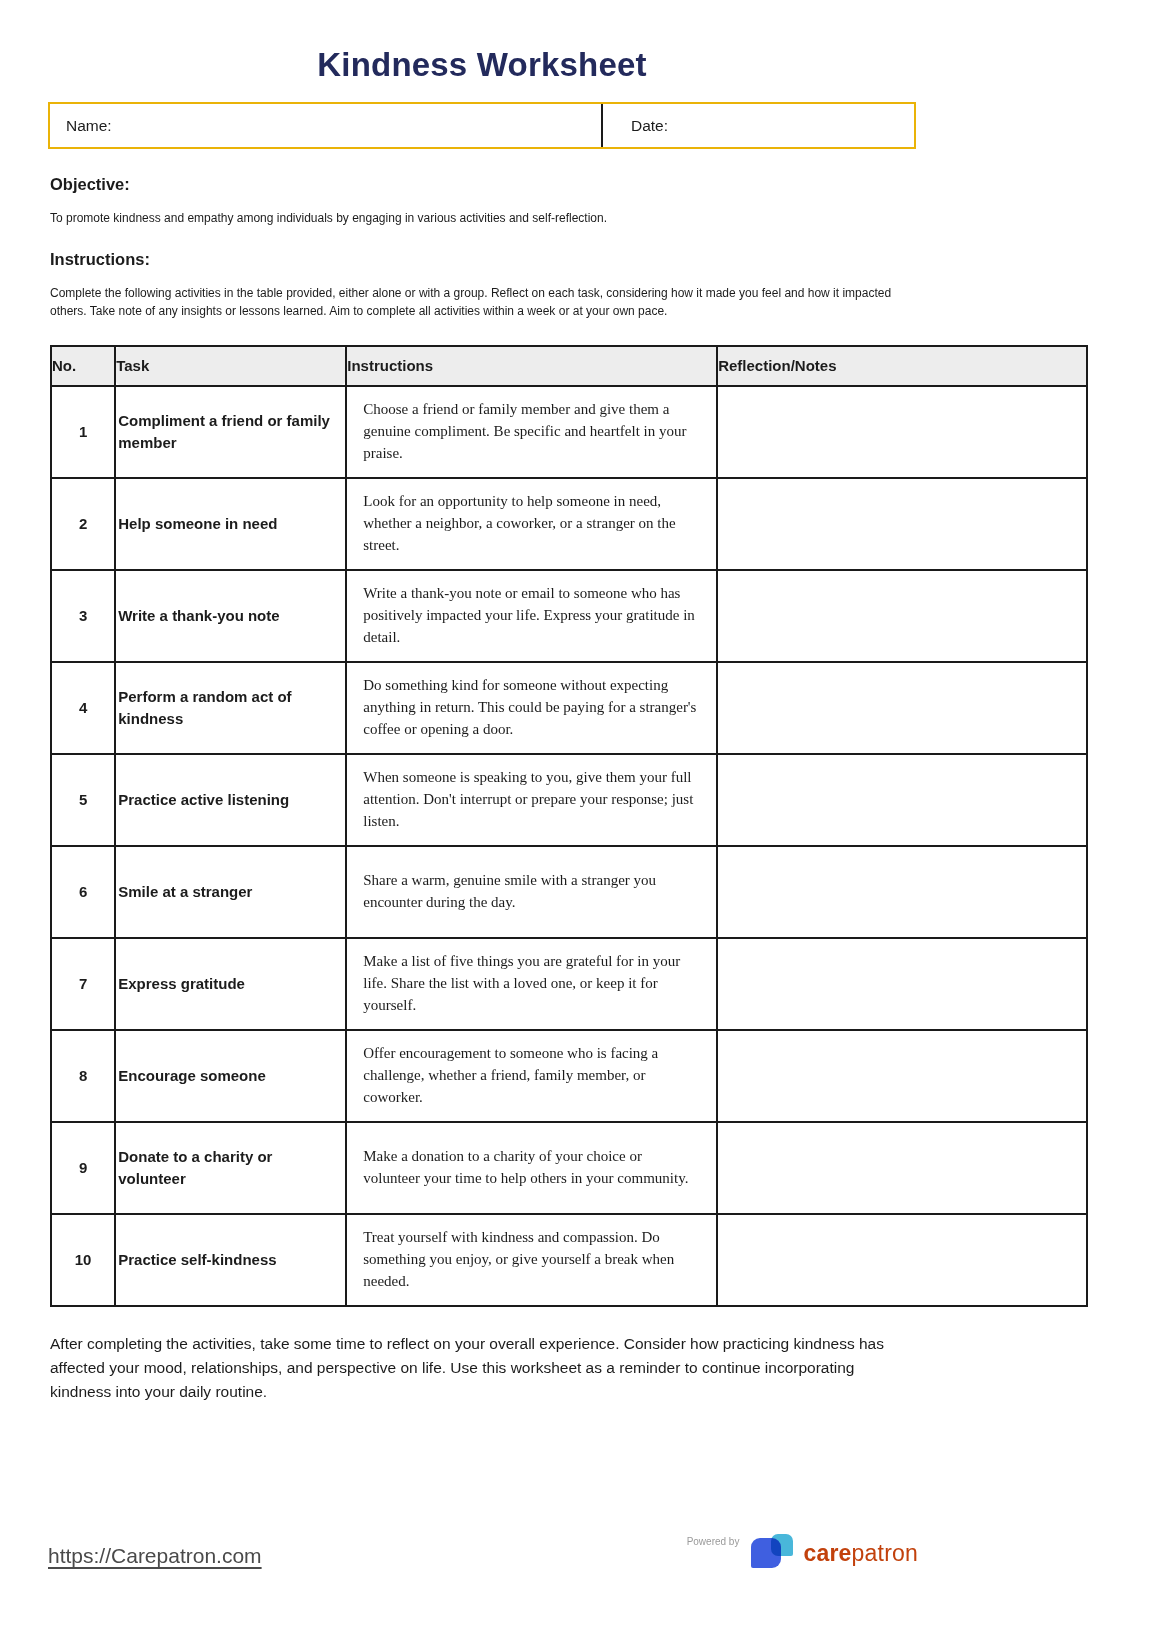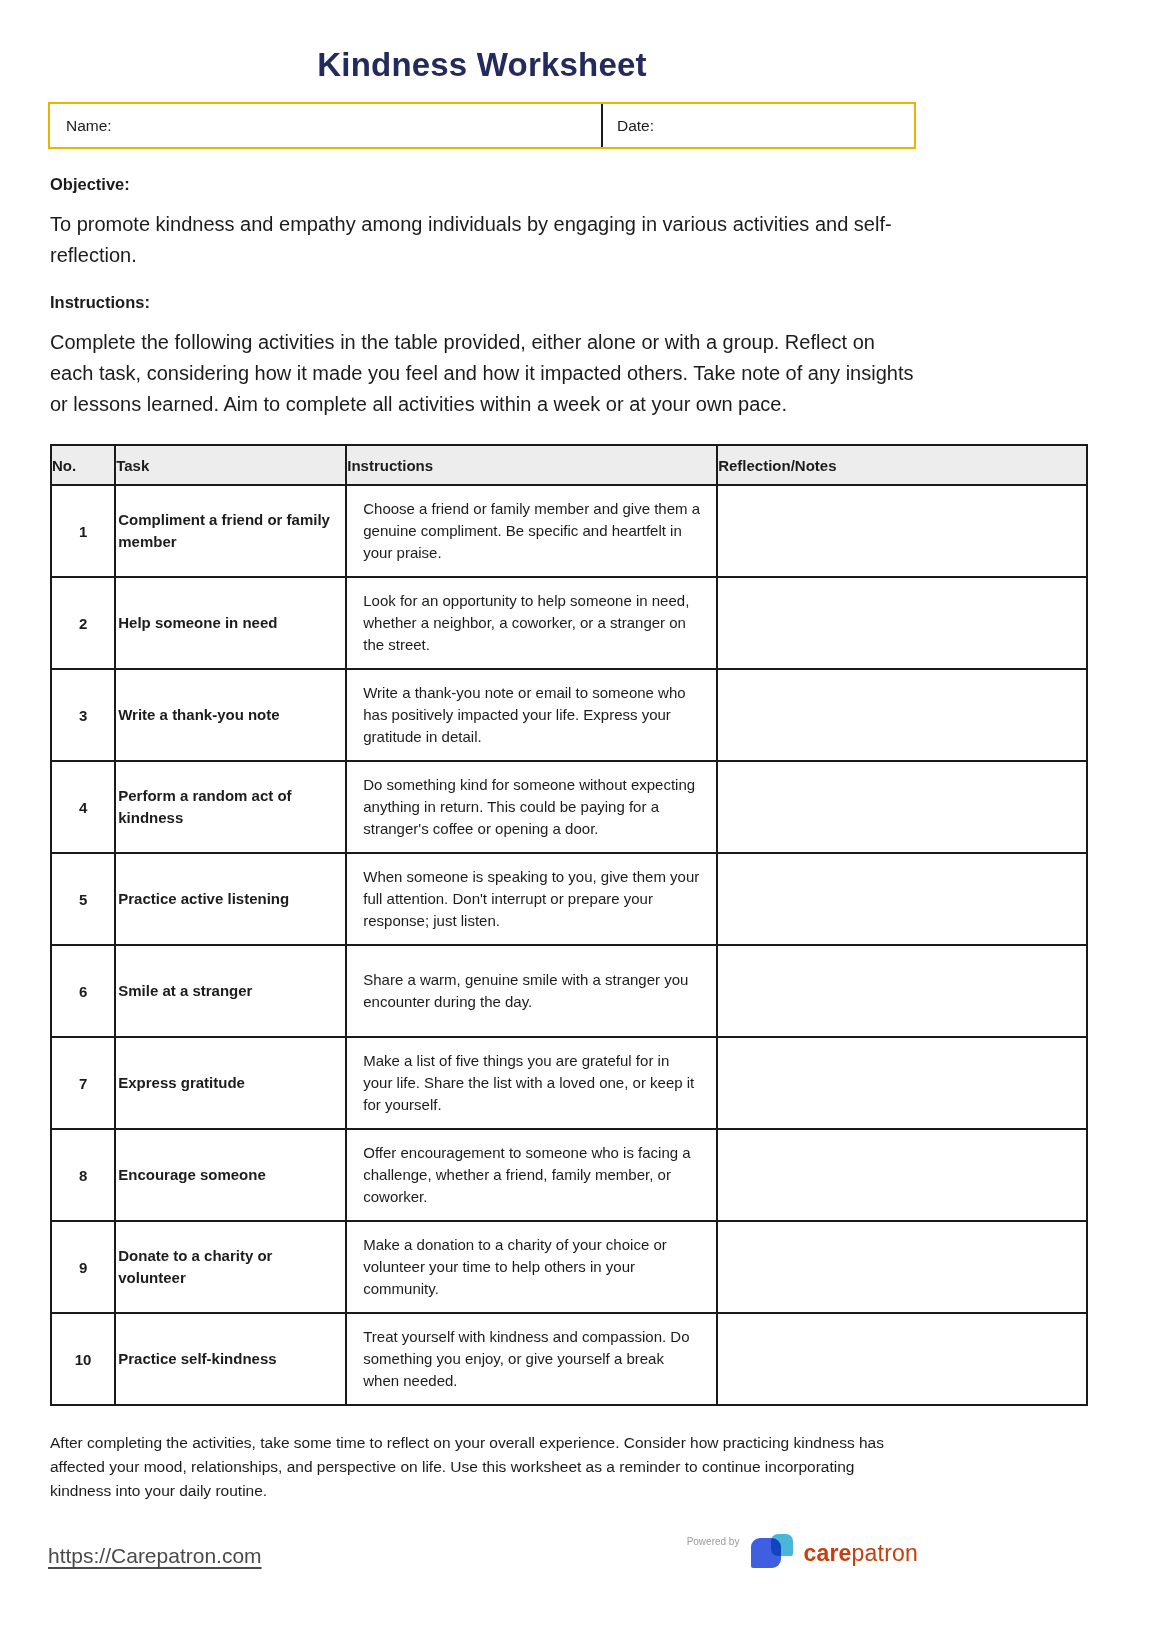--- a/index.html
+++ b/index.html
@@ -38,30 +38,30 @@
     border-right: 2px solid #1a1a1a;
     display: flex;
     align-items: center;
     padding: 0 16px;
     font-size: 15.5px;
   }
   .date-cell {
     flex: 1;
     display: flex;
     align-items: center;
-    padding: 0 14px;
+    padding: 0 28px;
     font-size: 15.5px;
   }
   .section-heading {
     font-size: 16.5px;
     font-weight: bold;
     margin: 22px 0 0 2px;
   }
   .body-text {
-    font-size: 20px;
+    font-size: 12px;
     line-height: 1.55;
     margin: 15px 0 0 2px;
     color: #1c1c1c;
   }
   table.task-table {
     border-collapse: collapse;
     width: 1038px;
     margin-top: 24px;
     margin-left: 2px;
   }
@@ -90,20 +90,21 @@
   td.cell-task {
     font-weight: bold;
     font-size: 15px;
     padding: 10px 2px;
     line-height: 1.45;
   }
   td.cell-instructions {
     font-size: 15px;
     padding: 10px 16px;
     line-height: 1.45;
+    font-family: Liberation Serif, serif;
   }
   td.cell-notes { }
   table.task-table tbody tr { height: 92px; }
   .closing-text {
     font-size: 15.5px;
     line-height: 1.55;
     margin: 25px 0 0 2px;
   }
   .footer-link {
     position: absolute;

